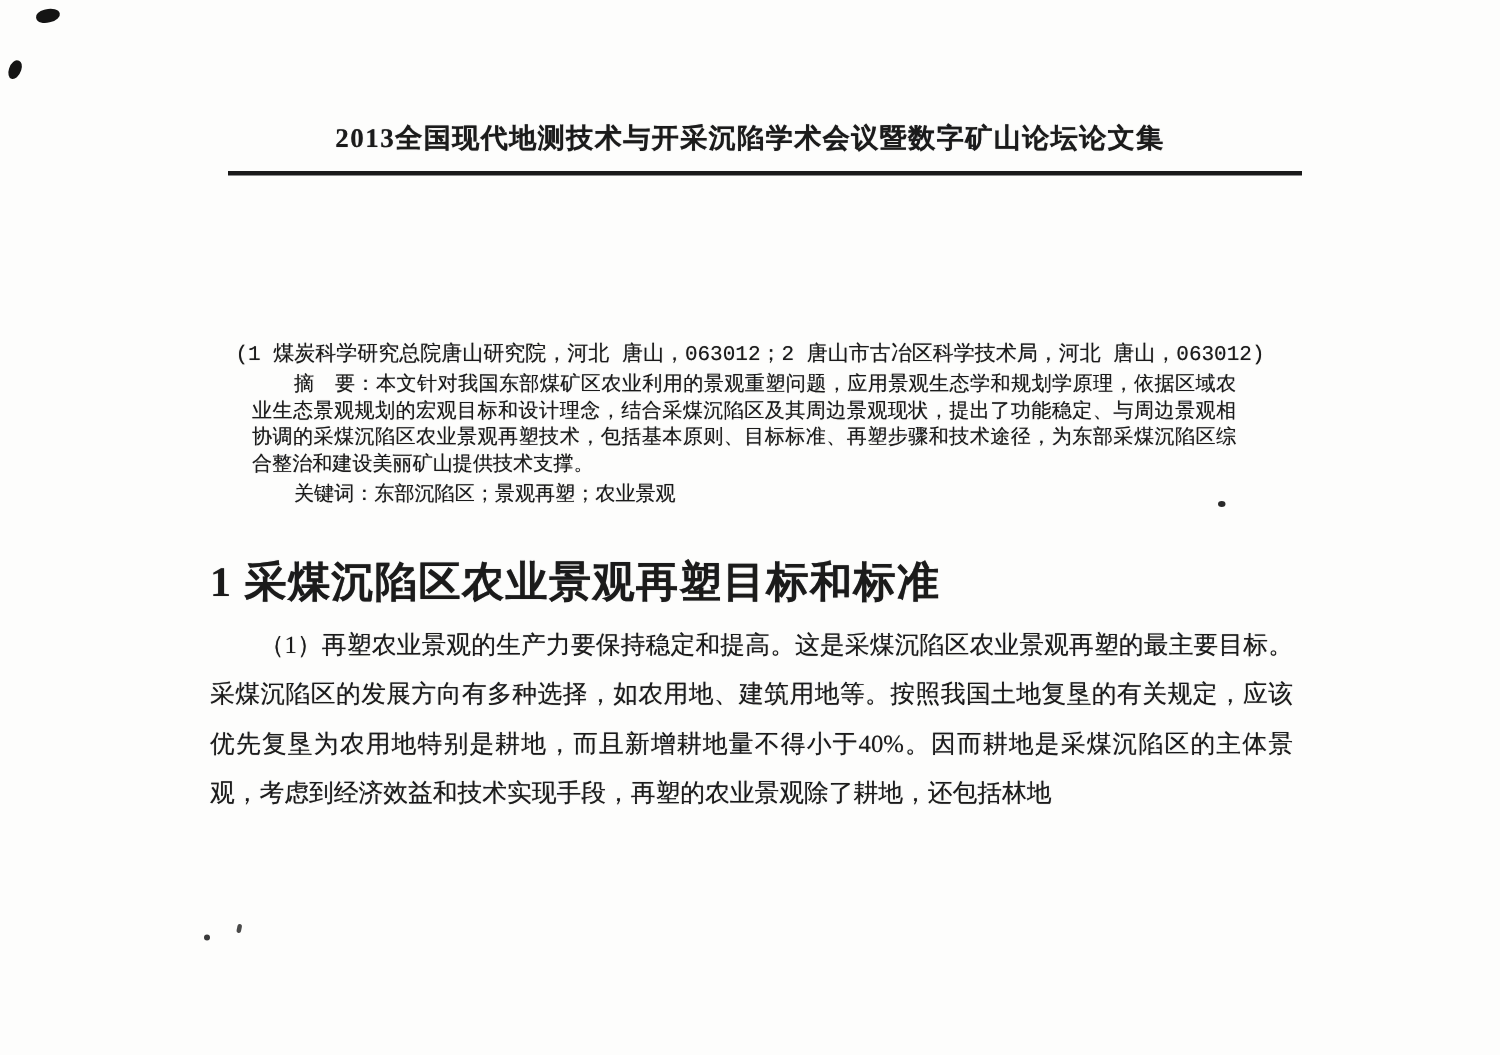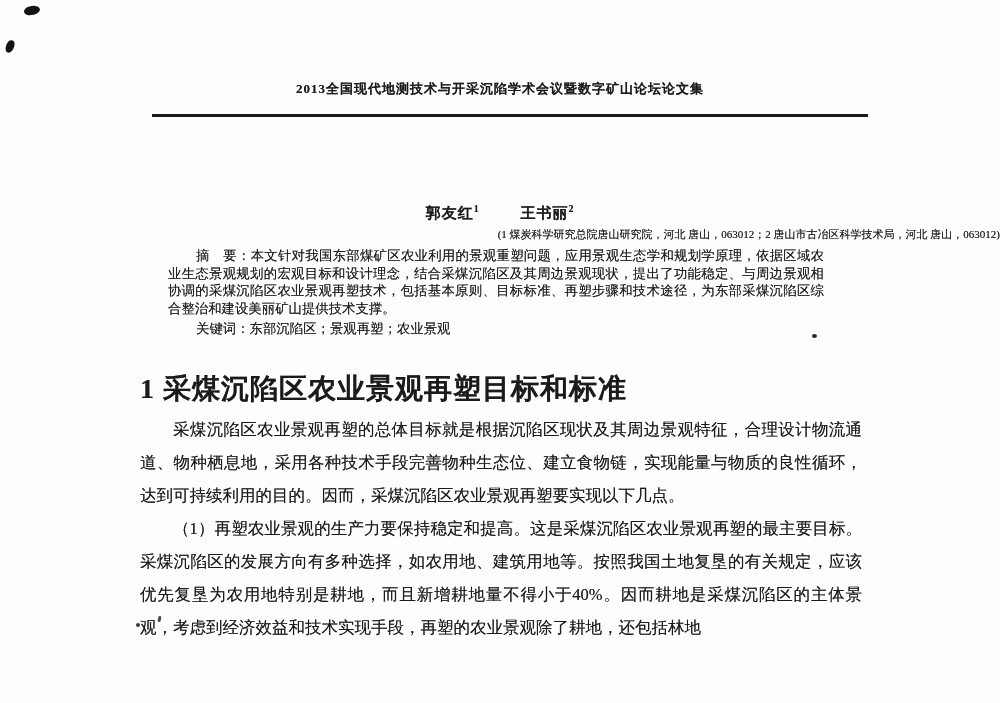--- a/index.html
+++ b/index.html
@@ -27,21 +27,21 @@
   .a3 { top: 334px; left: 812px; width: 5px; height: 4px; border-radius: 50%; background:#2a2a2a; }
   .a4 { top: 623px; left: 136px; width: 4px; height: 4px; border-radius: 50%; background:#3a3a3a; }
   .a5 { top: 616px; left: 158px; width: 3px; height: 6px; background:#4a4a4a; border-radius: 2px; transform: rotate(12deg); }
 
   .proceedings-header {
     position: absolute;
     top: 80px;
     left: 0;
     width: 100%;
     text-align: center;
-    font-size: 13px;
+    font-size: 18px;
     font-weight: bold;
     letter-spacing: 1px;
   }
   .header-rule {
     position: absolute;
     top: 114px;
     left: 152px;
     width: 716px;
     height: 2.5px;
     background: #1a1a1a;
@@ -71,22 +71,23 @@
     letter-spacing: 1px;
   }
   .authors-line .author { margin: 0 18px; }
   .authors-line sup { font-size: 10px; }
 
   .affiliation-line {
     position: absolute;
     top: 227px;
     left: 0;
     width: 100%;
-    text-align: right;
-    font-size: 11px;
+    text-align: center;
+    font-size: 14px;
+    font-family: Liberation Mono, monospace;
   }
 
   .abstract-block {
     position: absolute;
     top: 247px;
     left: 168px;
     width: 656px;
     font-size: 13.4px;
     line-height: 17.6px;
     text-align: justify;
@@ -124,31 +125,26 @@
   <div class="artifact a2"></div>
   <div class="artifact a3"></div>
   <div class="artifact a4"></div>
   <div class="artifact a5"></div>
 
   <div class="proceedings-header txt">2013全国现代地测技术与开采沉陷学术会议暨数字矿山论坛论文集</div>
 
   <div class="header-rule"></div>
 
 
-  <div class="authors-line txt">
-    <span class="author"><span>郭友红</span><sup>1</sup></span>
-    <span class="author"><span>王书丽</span><sup>2</sup></span>
-  </div>
 
   <div class="affiliation-line txt">(1 煤炭科学研究总院唐山研究院，河北 唐山，063012；2 唐山市古冶区科学技术局，河北 唐山，063012)</div>
 
   <div class="abstract-block txt">
     <p class="abstract-text"><span class="abstract-label">摘　要：</span><span>本文针对我国东部煤矿区农业利用的景观重塑问题，应用景观生态学和规划学原理，依据区域农业生态景观规划的宏观目标和设计理念，结合采煤沉陷区及其周边景观现状，提出了功能稳定、与周边景观相协调的采煤沉陷区农业景观再塑技术，包括基本原则、目标标准、再塑步骤和技术途径，为东部采煤沉陷区综合整治和建设美丽矿山提供技术支撑。</span></p>
     <p class="keywords-line"><span class="keywords-label">关键词：</span><span>东部沉陷区；景观再塑；农业景观</span></p>
   </div>
 
   <div class="body-block txt">
     <h2 class="section-heading">1 采煤沉陷区农业景观再塑目标和标准</h2>
-    <p>采煤沉陷区农业景观再塑的总体目标就是根据沉陷区现状及其周边景观特征，合理设计物流通道、物种栖息地，采用各种技术手段完善物种生态位、建立食物链，实现能量与物质的良性循环，达到可持续利用的目的。因而，采煤沉陷区农业景观再塑要实现以下几点。</p>
     <p>（1）再塑农业景观的生产力要保持稳定和提高。这是采煤沉陷区农业景观再塑的最主要目标。采煤沉陷区的发展方向有多种选择，如农用地、建筑用地等。按照我国土地复垦的有关规定，应该优先复垦为农用地特别是耕地，而且新增耕地量不得小于40%。因而耕地是采煤沉陷区的主体景观，考虑到经济效益和技术实现手段，再塑的农业景观除了耕地，还包括林地</p>
   </div>
 
 </div>
 
 </body></html>

